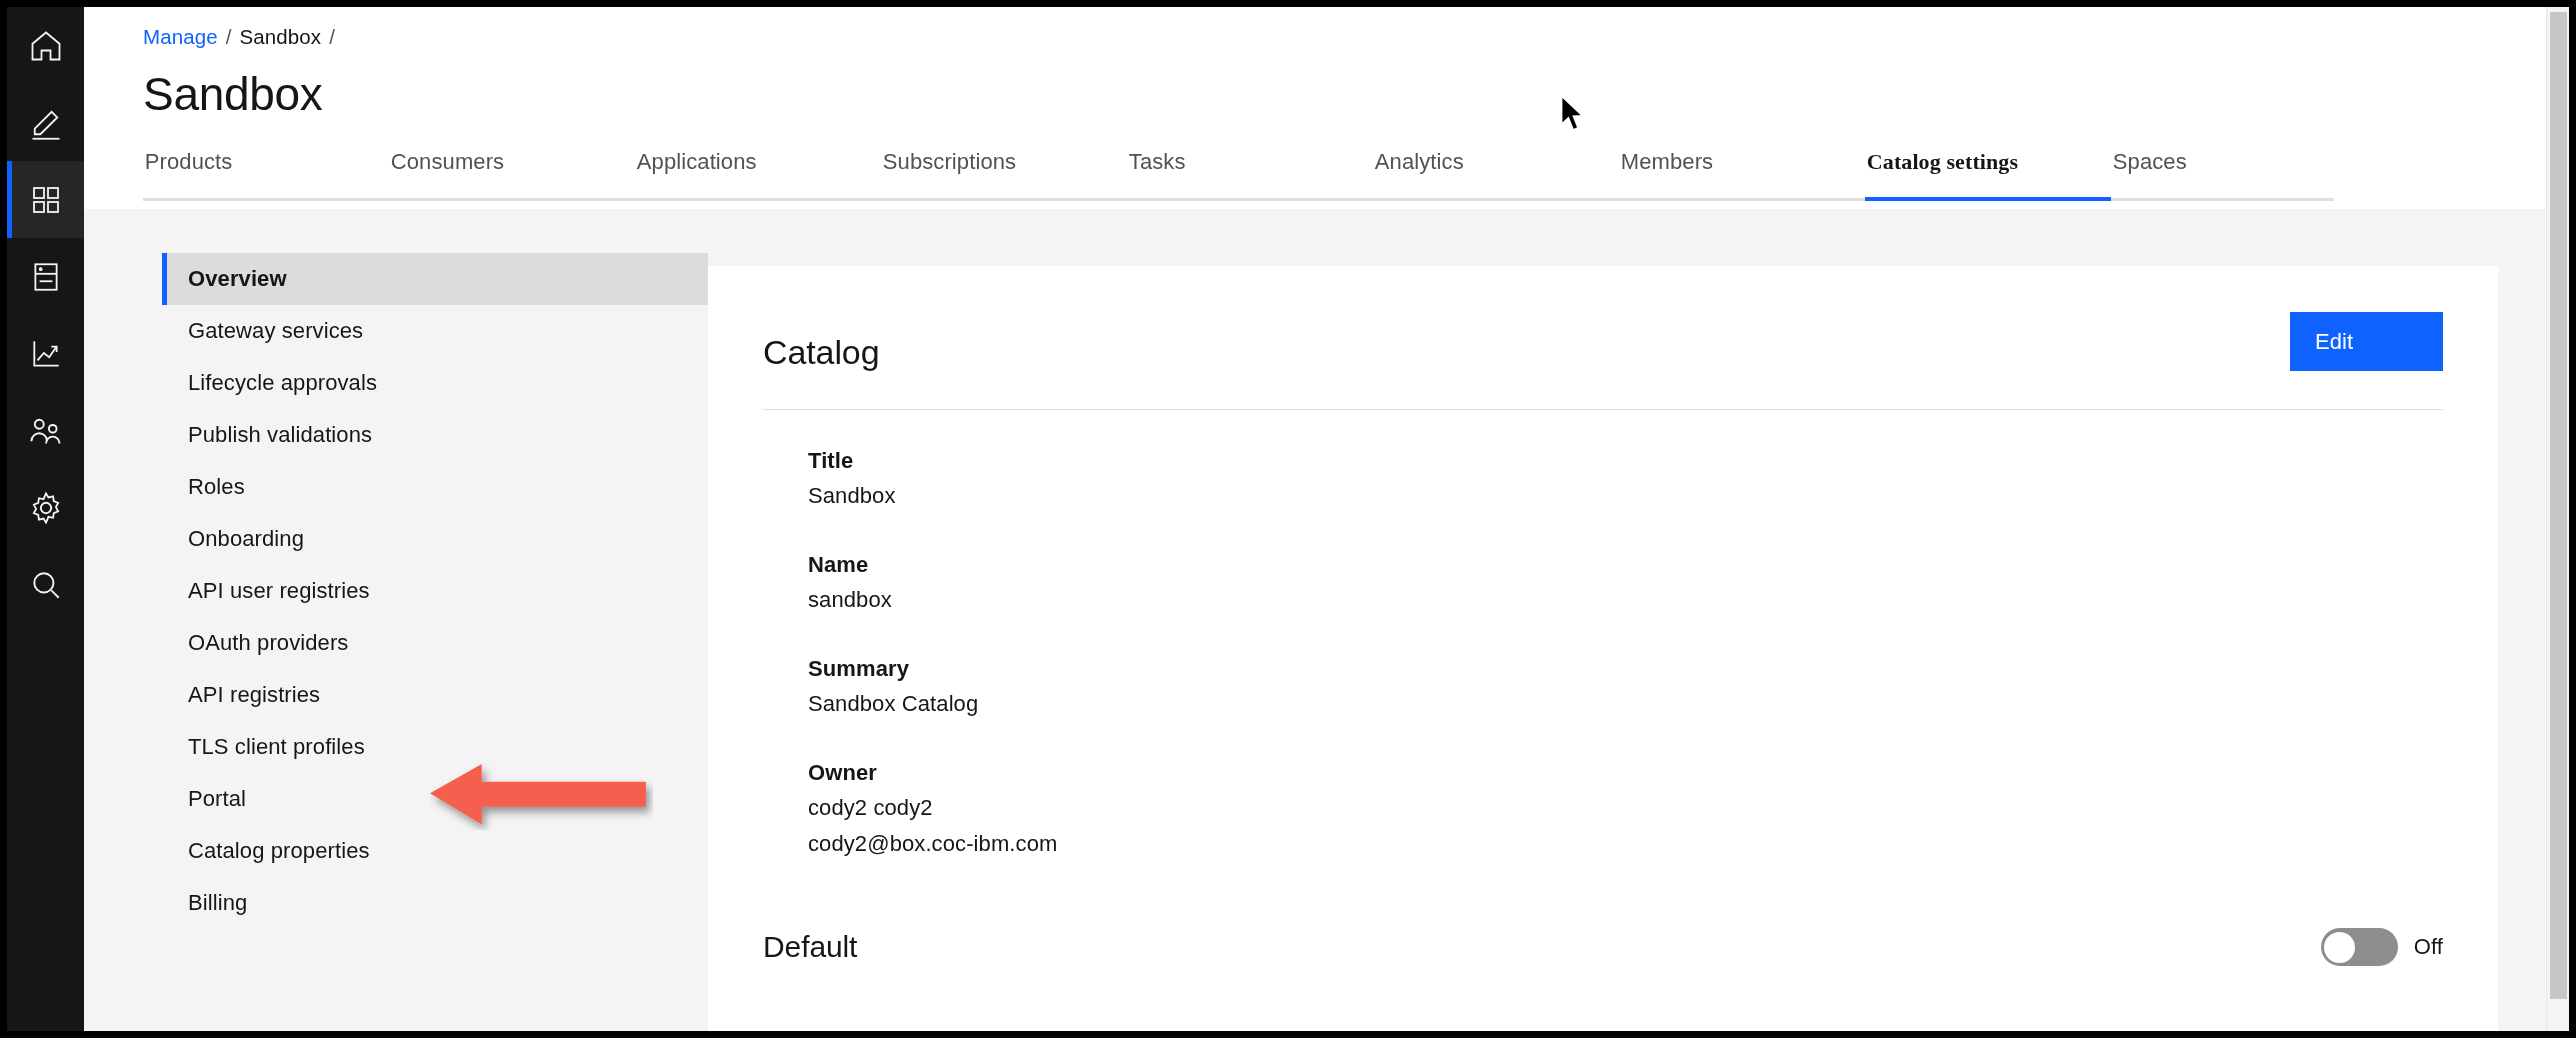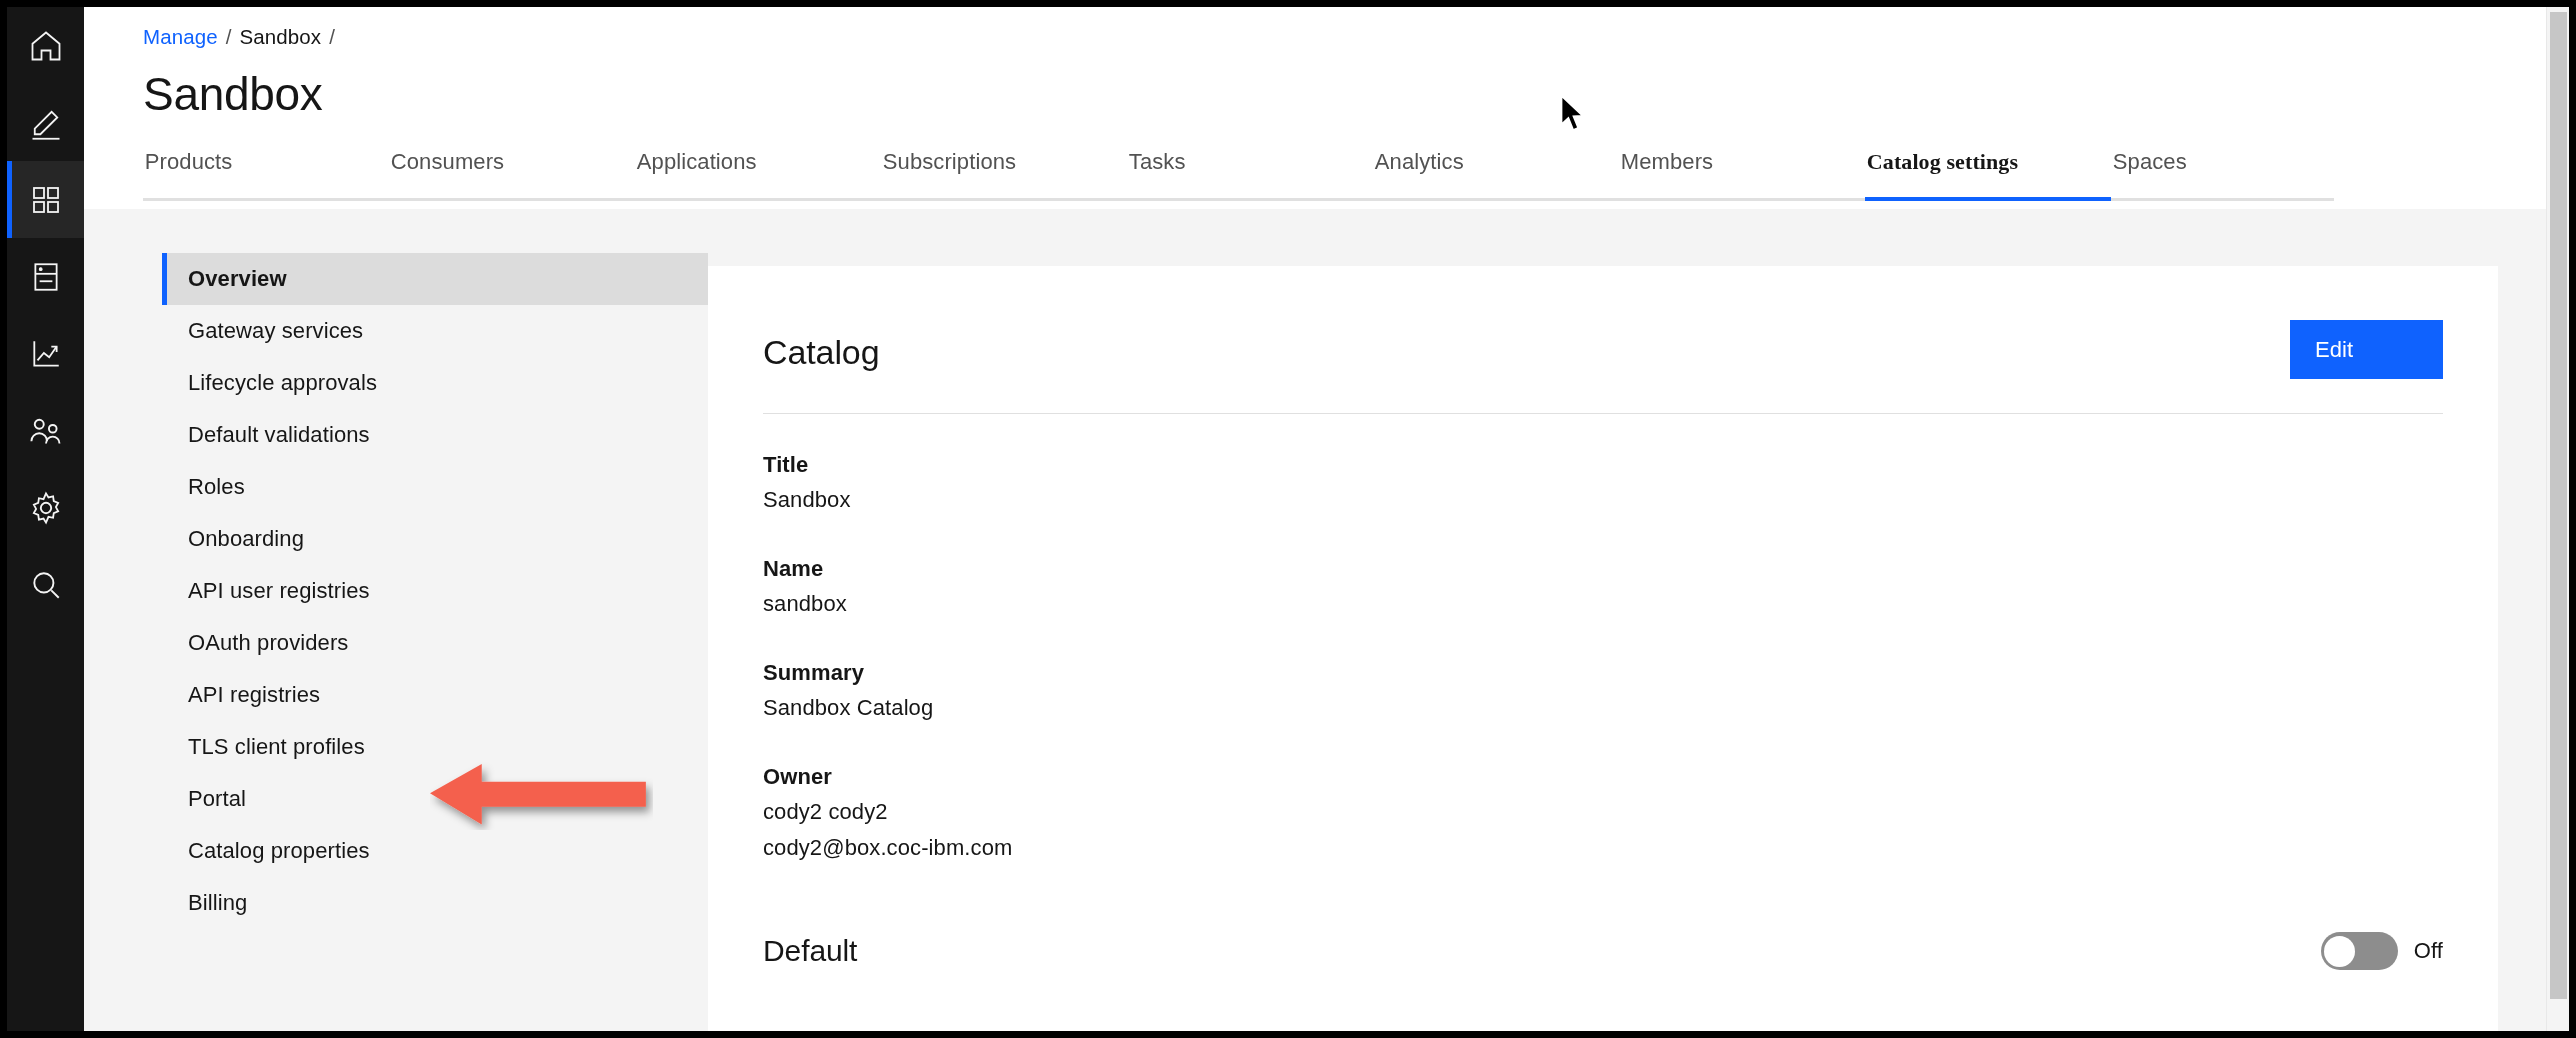--- a/index.html
+++ b/index.html
@@ -195,28 +195,27 @@
     color: #ffffff;
     border: none;
     font-family: "Liberation Sans", sans-serif;
     font-size: 22px;
     width: 153px;
     height: 59px;
     text-align: left;
     padding-left: 25px;
     cursor: pointer;
     letter-spacing: 0.1px;
-    margin-top: 8px;
   }
   .card-divider {
     border-top: 0.9px solid #e0e0e0;
     margin-top: 34px;
   }
 
-  .field-block { margin-top: 34px; }
+  .field-block { margin-top: 34px; margin-left: 45px; }
   .field-label {
     font-size: 22px;
     font-weight: 700;
     color: #161616;
     line-height: 34px;
     letter-spacing: 0.1px;
   }
   .field-value {
     font-size: 22px;
     font-weight: 400;
@@ -418,21 +417,21 @@
         <div class="tab">Spaces</div>
       </div>
     </header>
 
     <div id="body-area">
 
       <nav id="sub-nav">
         <div class="nav-item selected">Overview</div>
         <div class="nav-item">Gateway services</div>
         <div class="nav-item">Lifecycle approvals</div>
-        <div class="nav-item">Default validations</div>
+        <div class="nav-item">Publish validations</div>
         <div class="nav-item">Roles</div>
         <div class="nav-item">Onboarding</div>
         <div class="nav-item">API user registries</div>
         <div class="nav-item">OAuth providers</div>
         <div class="nav-item">API registries</div>
         <div class="nav-item">TLS client profiles</div>
         <div class="nav-item">Portal</div>
         <div class="nav-item">Catalog properties</div>
         <div class="nav-item">Billing</div>
       </nav>

